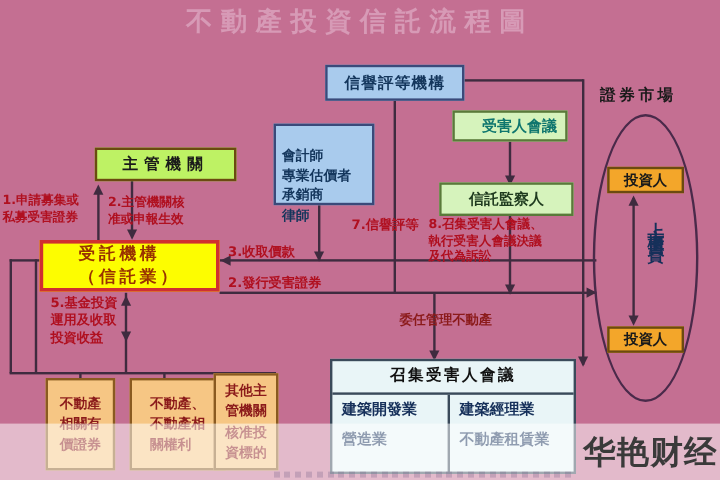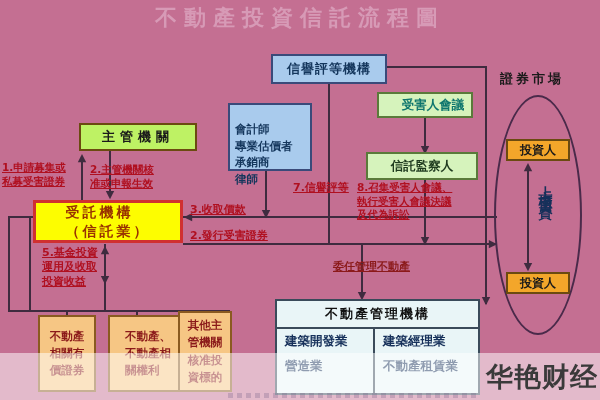--- a/index.html
+++ b/index.html
@@ -39,21 +39,21 @@
   #mkt-label{position:absolute;left:500px;top:70px;font-weight:bold;font-size:13px;color:#1a1a1a;
              letter-spacing:3px;z-index:10;}
   #ellipse{position:absolute;left:494px;top:95px;width:88px;height:240px;border:2px solid #4a2a4a;
            border-radius:50%;z-index:5;box-sizing:border-box;}
   #inv-top,#inv-bot{width:64px;height:22px;background:#f3a62a;border:2px solid #6b4a10;
                     color:#1a1a1a;font-size:12px;}
   #inv-top{left:506px;top:139px;} #inv-bot{left:506px;top:272px;}
   #trading{position:absolute;left:537px;top:174px;writing-mode:vertical-rl;text-orientation:upright;
            font-weight:bold;color:#16305a;font-size:14px;letter-spacing:5px;z-index:10;}
   .flow{position:absolute;color:#b01020;font-weight:bold;font-size:10.5px;line-height:1.3;
-        white-space:pre-line;z-index:20;text-decoration:underline;}
+        white-space:pre-line;z-index:20;}
   #f1{left:2px;top:161px;} #f2{left:90px;top:163px;}
   #f3{left:190px;top:203px;font-size:11px;} #f4{left:190px;top:229px;font-size:11px;}
   #f5{left:42px;top:246px;font-size:11px;}
   #f6{left:333px;top:260px;color:#8b1a1a;font-size:11px;}
   #f7{left:293px;top:181px;font-size:11px;} #f8{left:357px;top:181px;}
   #band{position:absolute;left:0;top:353px;width:600px;height:47px;background:rgba(255,255,255,0.52);z-index:50;}
   #caption{position:absolute;left:228px;top:393px;width:248px;height:5px;z-index:55;opacity:.6;
            background:repeating-linear-gradient(90deg,rgba(110,90,130,.45) 0 5px,transparent 5px 9px);}
   #wm{position:absolute;left:486px;top:359px;font-size:27px;color:#3a3a3a;z-index:60;font-weight:600;
       letter-spacing:1px;}
@@ -115,21 +115,21 @@
 （信託業）</div>
   <div class="box asset" id="b-a2">不動產、
 不動產相
 關權利</div>
   <div class="box asset" id="b-a3">其他主
 管機關
 核准投
 資標的</div>
 
   <div id="b-mgr">
-    <div class="mgr-header">不動產管理機構</div>
+    <div class="mgr-header">召集受害人會議</div>
     <div class="mgr-cols">
       <div class="mgr-col mgr-col1">
         <div>建築開發業</div>
         <div class="mgr-line2">營造業</div>
       </div>
       <div class="mgr-col mgr-col2">
         <div>建築經理業</div>
         <div class="mgr-line2">不動產租賃業</div>
       </div>
     </div>

